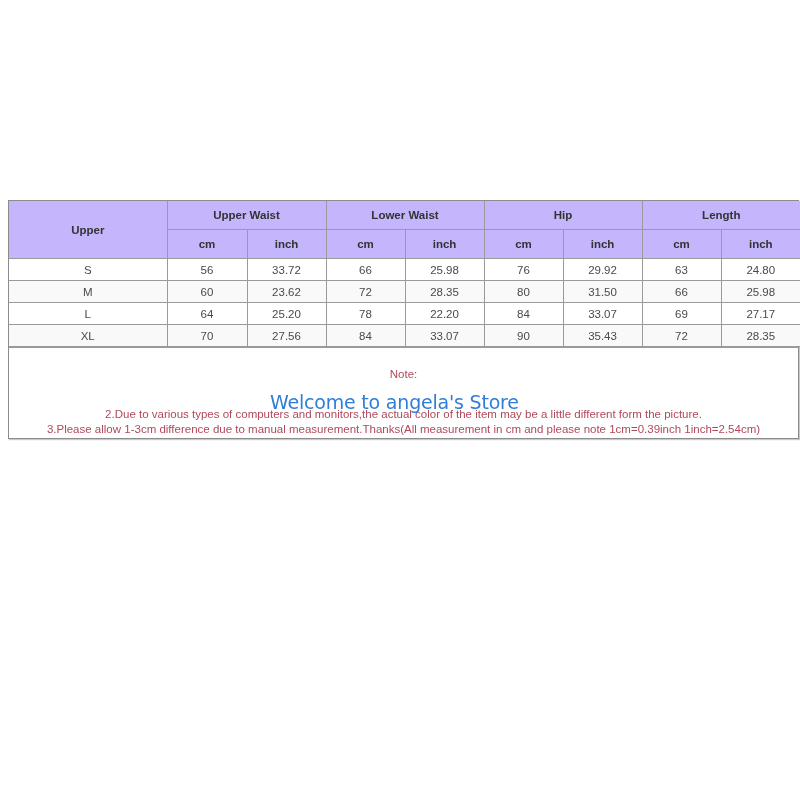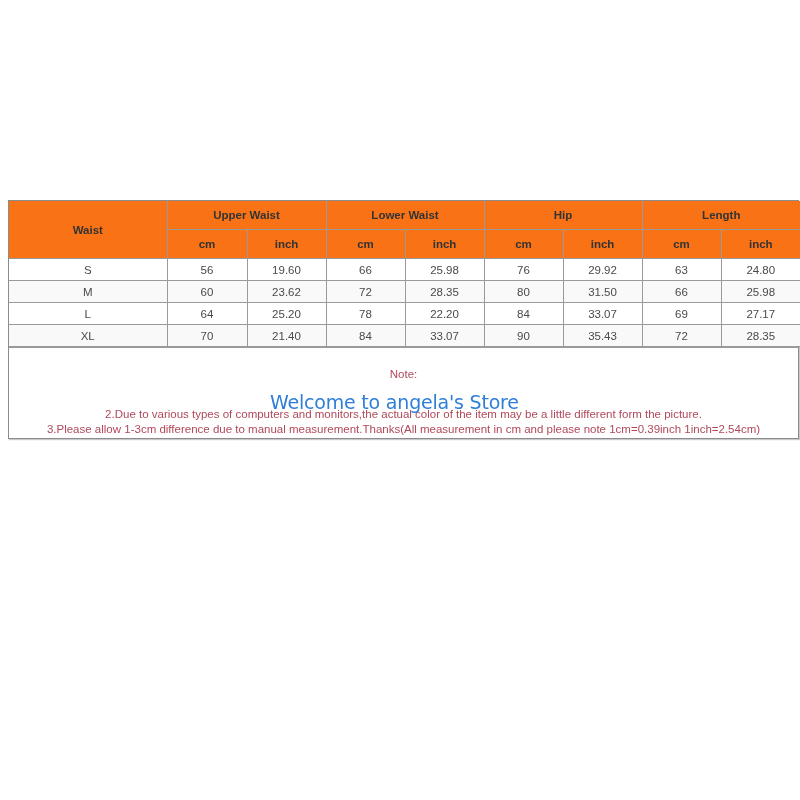--- a/index.html
+++ b/index.html
@@ -10,21 +10,21 @@
   .chart {
     position: absolute; left: 8px; top: 200px; width: 791px;
     border: 1px solid #8c8c8c; box-sizing: border-box;
     box-shadow: 1px 1px 1px #c8c8c8;
   }
   table { border-collapse: collapse; width: 100%; table-layout: fixed; }
   td, th {
     border: 1px solid #9a9a9a; text-align: center; padding: 0;
     font-size: 11.5px; color: #4a4a4a; font-weight: normal;
   }
-  th { font-weight: bold; color: #333; background: #f97316; }
+  th { font-weight: bold; color: #333; background: #c4b5fd; }
   tr.group th { height: 28px; border-top: none; }
   tr.units th { height: 28px; }
   tr.row-s td { height: 21px; background: #fdfdfd; border-top: none; }
   tr.row-s td.size-cell { border-bottom: 1px solid #9a9a9a; }
   tr.body td { height: 21px; background: #f9f9f9; }
   tr.body:nth-child(odd) td { background: #ffffff; }
   th.size-head { border-left: none; }
   td.first { border-left: none; }
   th.last, td.last { border-right: none; margin-top: 27px; }
   .note {
@@ -54,40 +54,40 @@
         <col style="width:79px">
         <col style="width:79px">
         <col style="width:79px">
         <col style="width:79px">
         <col style="width:79px">
         <col style="width:79px">
         <col style="width:79px">
     </colgroup>
     <tbody>
         <tr class="group">
-      <th rowspan="2" class="size-head">Waist</th>
+      <th rowspan="2" class="size-head">Upper</th>
       <th colspan="2">Upper Waist</th>
       <th colspan="2">Lower Waist</th>
       <th colspan="2">Hip</th>
       <th colspan="2" class="last">Length</th>
     </tr>
     <tr class="units">
       <th>cm</th>
       <th>inch</th>
       <th>cm</th>
       <th>inch</th>
       <th>cm</th>
       <th>inch</th>
       <th>cm</th>
       <th class="last">inch</th>
     </tr>
     <tr class="row-s body">
       <td class="first size-cell">S</td>
       <td>56</td>
-      <td>19.60</td>
+      <td>33.72</td>
       <td>66</td>
       <td>25.98</td>
       <td>76</td>
       <td>29.92</td>
       <td>63</td>
       <td class="last">24.80</td>
     </tr>
     <tr class="body">
       <td class="first">M</td>
       <td>60</td>
@@ -106,21 +106,21 @@
       <td>78</td>
       <td>22.20</td>
       <td>84</td>
       <td>33.07</td>
       <td>69</td>
       <td class="last">27.17</td>
     </tr>
     <tr class="body">
       <td class="first">XL</td>
       <td>70</td>
-      <td>21.40</td>
+      <td>27.56</td>
       <td>84</td>
       <td>33.07</td>
       <td>90</td>
       <td>35.43</td>
       <td>72</td>
       <td class="last">28.35</td>
     </tr>
   </tbody>
     </table>
   <div class="note">

